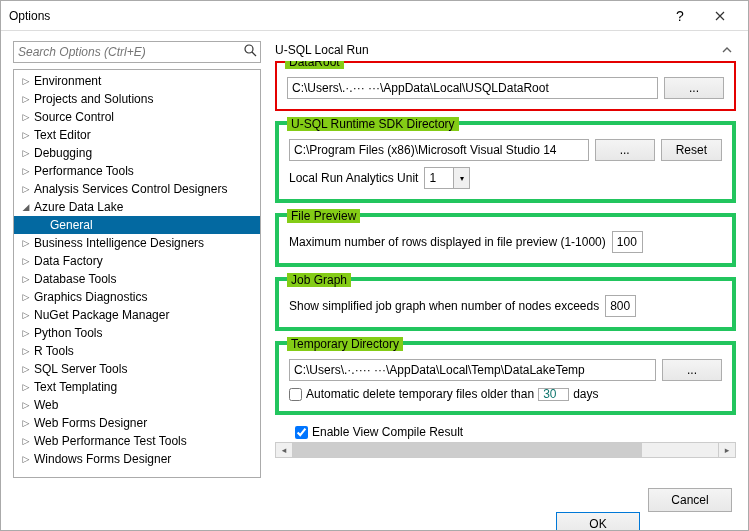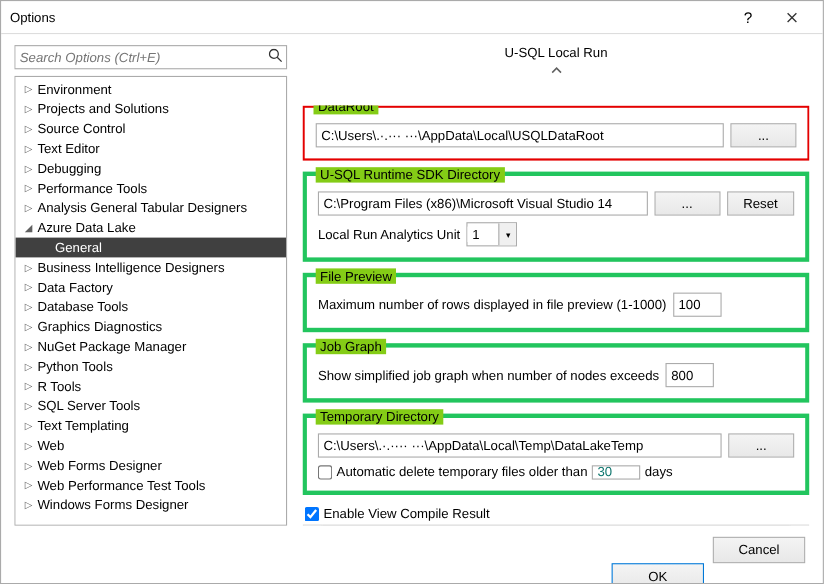--- a/index.html
+++ b/index.html
@@ -9,35 +9,35 @@
 .titlebar .title { flex: 1; font-size: 12px; }
 .titlebar .tbtn { width: 40px; height: 28px; display: flex; align-items: center; justify-content: center; font-size: 14px; cursor: pointer; }
 .content { flex: 1; display: flex; flex-direction: column; padding: 10px 12px 8px 12px; overflow: hidden; }
 .main { flex: 1; display: flex; gap: 14px; overflow: hidden; }
 .left { width: 248px; display: flex; flex-direction: column; }
 .searchbox { position: relative; margin-bottom: 6px; }
 .searchbox input { width: 100%; height: 22px; padding: 2px 22px 2px 4px; border: 1px solid #ababab; font-style: italic; color: #6d6d6d; font-size: 12px; }
 .searchbox .icon { position: absolute; right: 4px; top: 3px; color: #555; font-size: 13px; pointer-events: none; }
 .tree { flex: 1; border: 1px solid #ababab; overflow-y: auto; padding: 2px 0; background: #fff; }
 .tree-item { display: flex; align-items: center; height: 18px; padding-left: 6px; cursor: pointer; }
-.tree-item.selected { background: #404040; color: #fff; }
+.tree-item.selected { background: #0369a1; color: #fff; }
 .tree-item .arrow { width: 12px; display: inline-block; color: #606060; font-size: 9px; text-align: center; }
 .tree-item .label { padding-left: 2px; white-space: nowrap; }
 .tree-item.child { padding-left: 34px; }
 .right { flex: 1; display: flex; flex-direction: column; overflow: hidden; }
-.section-head { display: flex; align-items: center; margin-bottom: 23px; flex-direction: column; }
+.section-head { display: flex; align-items: center; margin-bottom: 2px; }
 .section-head .h { flex: 1; font-size: 12px; }
 .section-head .collapse { width: 18px; height: 18px; display: flex; align-items: center; justify-content: center; color: #606060; cursor: pointer; font-size: 10px; }
 .group { border: 4px solid #22c55e; padding: 8px 10px 10px 10px; margin-bottom: 10px; position: relative; }
 .group .legend { position: absolute; top: -8px; left: 8px; background: #84cc16; padding: 0 4px; font-size: 12px; }
 .group.hl { border: 2px solid #e40000; }
 .row { display: flex; align-items: center; gap: 6px; margin-top: 6px; }
 .row:first-of-type { margin-top: 8px; }
 input.text { height: 22px; padding: 2px 4px; border: 1px solid #ababab; font-size: 12px; background: #fff; }
-input.text.small { width: 44px; }
+input.text.small { width: 31px; }
 button.btn { height: 22px; padding: 0 14px; border: 1px solid #adadad; background: linear-gradient(#f4f4f4,#e8e8e8); font-size: 12px; cursor: pointer; min-width: 60px; }
 button.btn.browse { min-width: 60px; }
 .select { display: inline-flex; align-items: center; border: 1px solid #ababab; height: 22px; }
 .select input { border: none; width: 28px; padding: 0 4px; font-size: 12px; }
 .select .sbtn { width: 16px; height: 20px; border-left: 1px solid #ababab; display: flex; align-items: center; justify-content: center; font-size: 8px; background: #f0f0f0; cursor: pointer; }
 .check { display: flex; gap: 4px; }
 .check input { width: 13px; height: 13px; }
 .scrollfake { display: flex; align-items: center; height: 18px; margin-top: 2px; }
 .scrollfake .ar { width: 18px; height: 16px; border: 1px solid #ccc; display: flex; align-items: center; justify-content: center; font-size: 9px; color: #606060; background: #f0f0f0; cursor: pointer; }
 .scrollfake .track { flex: 1; height: 16px; background: #f0f0f0; border-top: 1px solid #ccc; border-bottom: 1px solid #ccc; position: relative; }
@@ -94,21 +94,21 @@
             <div class="tree-item">
               <span class="arrow">▷</span>
               <span class="label">Debugging</span>
             </div>
             <div class="tree-item">
               <span class="arrow">▷</span>
               <span class="label">Performance Tools</span>
             </div>
             <div class="tree-item">
               <span class="arrow">▷</span>
-              <span class="label">Analysis General Tabular Designers</span>
+              <span class="label">Analysis Services Control Designers</span>
             </div>
             <div class="tree-item">
               <span class="arrow">◢</span>
               <span class="label">Azure Data Lake</span>
             </div>
             <div class="tree-item child selected">
               <span class="label">General</span>
             </div>
             <div class="tree-item">
               <span class="arrow">▷</span>
@@ -224,21 +224,21 @@
               <button class="btn browse">...</button>
             </div>
             <div class="row check">
               <input type="checkbox" style="">
               <span>Automatic delete temporary files older than</span>
               <input class="text small" style="color: #0f766e;" disabled="" value="30">
               <span>days</span>
             </div>
           </div>
 
-          <div class="row check" style="margin-top:4px;margin-left:2px">
+          <div class="row check" style="margin-top:4px;margin-left:20px">
             <input type="checkbox" checked="" style="">
             <span>Enable View Compile Result</span>
           </div>
 
           <div class="scrollfake">
             <div class="ar">◂</div>
             <div class="track">
                 <div class="thumb"></div>
               </div>
             <div class="ar">▸</div>

